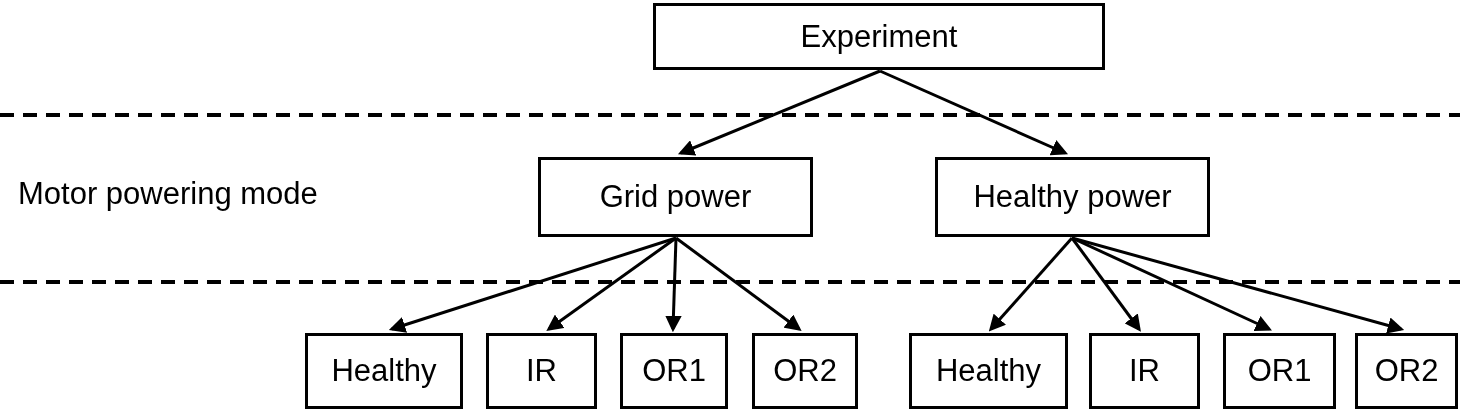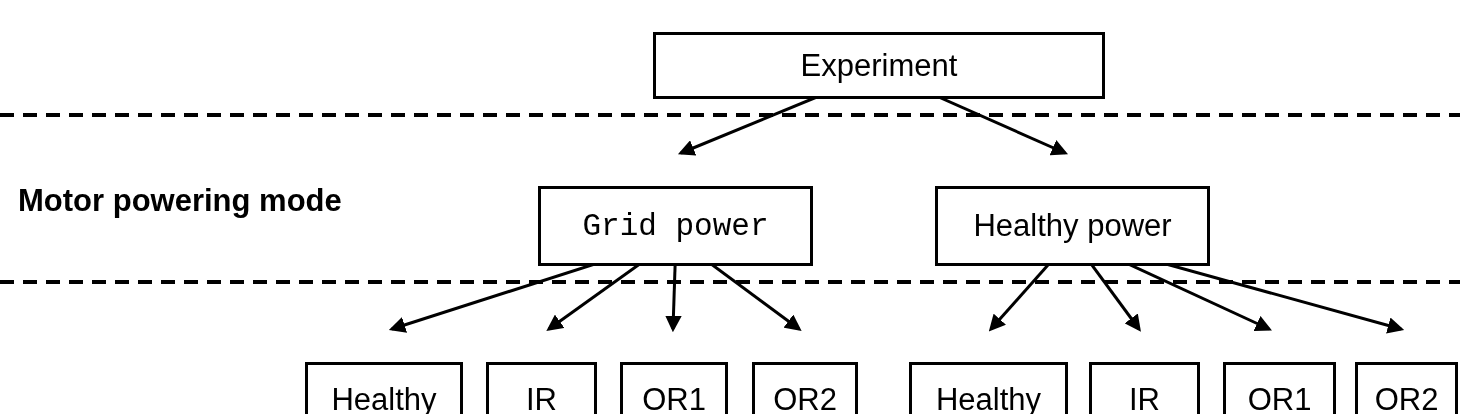--- a/index.html
+++ b/index.html
@@ -20,41 +20,40 @@
   .node {
     position: absolute;
     box-sizing: border-box;
     border: 3px solid #000000;
     background: #ffffff;
     display: flex;
     align-items: center;
     justify-content: center;
     font-size: 31px;
     white-space: nowrap;
-    margin-top: 29px;
   }
   .axis-label {
     position: absolute;
     font-size: 31px;
     line-height: 40px;
     white-space: nowrap;
   }
   
   .n-experiment { left: 653px; top: 3px;   width: 452px; height: 67px; }
-  .n-grid       { left: 538px; top: 157px; width: 275px; height: 80px; font-family: Liberation Mono, monospace; }
+  .n-grid       { left: 538px; top: 157px; width: 275px; height: 80px; }
   .n-inverter   { left: 935px; top: 157px; width: 275px; height: 80px; }
   .n-g-healthy  { left: 305px; top: 333px; width: 158px; height: 76px; }
   .n-g-ir       { left: 486px; top: 333px; width: 111px; height: 76px; }
   .n-g-or1      { left: 620px; top: 333px; width: 108px; height: 76px; }
   .n-g-or2      { left: 752px; top: 333px; width: 106px; height: 76px; }
   .n-i-healthy  { left: 909px; top: 333px; width: 159px; height: 76px; }
   .n-i-ir       { left: 1089px; top: 333px; width: 111px; height: 76px; }
   .n-i-or1      { left: 1223px; top: 333px; width: 113px; height: 76px; }
   .n-i-or2      { left: 1355px; top: 333px; width: 103px; height: 76px; }
-  .lbl-power    { left: 18px;  top: 181px; font-weight: bold; }
+  .lbl-power    { left: 18px;  top: 174px; }
   .lbl-fault    { left: 123px; top: 351px; }
 </style>
 </head>
 <body>
 
 <div class="canvas">
 
   <svg class="connectors" viewBox="0 0 1460 414" xmlns="http://www.w3.org/2000/svg" aria-hidden="true">
     <defs>
       <marker id="arrow" viewBox="0 0 10 10" refX="8" refY="5" markerWidth="5.5" markerHeight="5.5" orient="auto-start-reverse">

